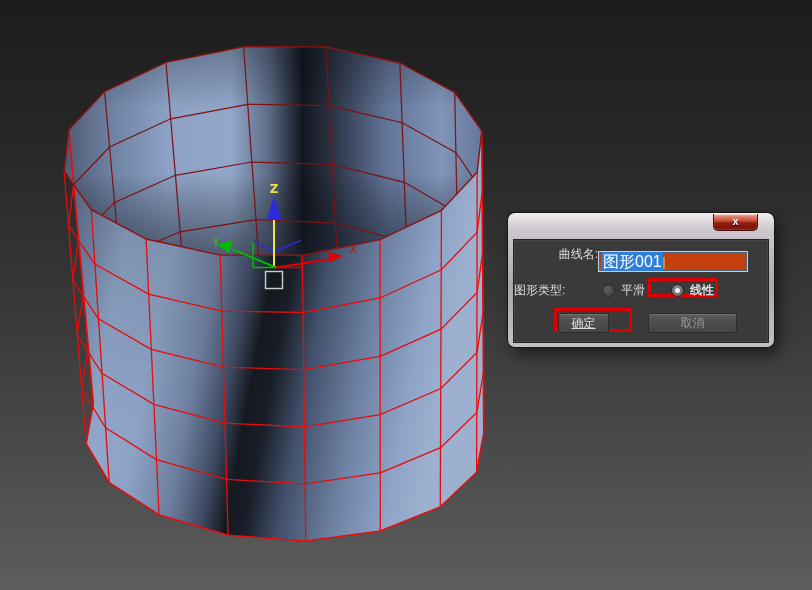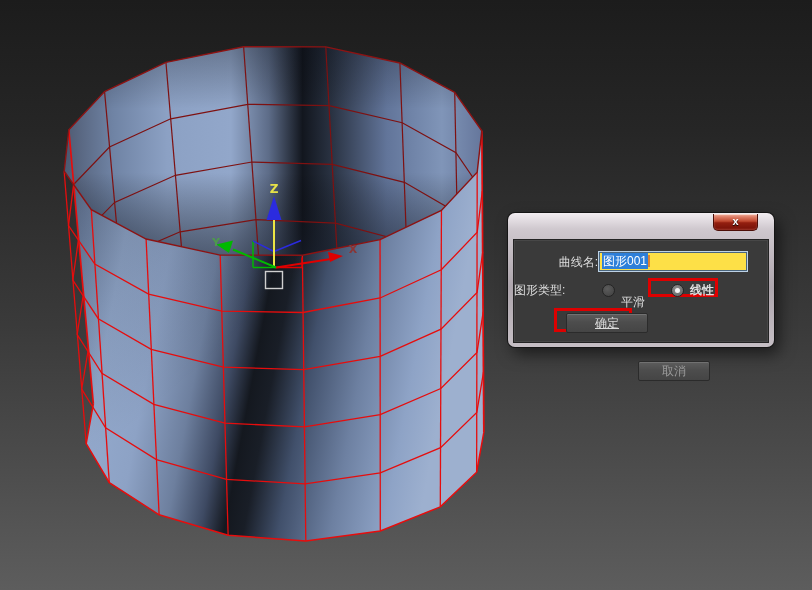--- a/index.html
+++ b/index.html
@@ -35,51 +35,51 @@
     box-shadow:inset 0 1px 0 rgba(255,255,255,0.5), inset 0 0 2px rgba(255,255,255,0.25);
     color:#fff;font-size:11px;font-weight:bold;text-align:center;line-height:15px;
     text-shadow:0 1px 1px #000;cursor:pointer;
   }
   .dlg-panel{
     position:absolute;left:6px;top:27px;width:254px;height:102px;
     background:#3a3a3a;
     box-shadow:inset 0 0 0 1px #474747, 0 0 0 1px #232323;
   }
   .dlg-panel .lbl{position:absolute;font-size:12px;color:#dedede;white-space:nowrap;}
-  .lbl-curve{left:0;top:12px;width:84px;text-align:right;line-height:20px;}
+  .lbl-curve{left:0;top:4px;width:84px;text-align:right;line-height:20px;}
   .lbl-type{left:0;top:43px;width:84px;text-align:left;line-height:15px;}
-  .lbl-smooth{left:107px;top:43px;line-height:15px;margin-top:12px;}
+  .lbl-smooth{left:107px;top:43px;line-height:15px;}
   .lbl-linear{left:176px;top:43px;line-height:15px;font-weight:bold;}
   .txt-input{
     position:absolute;left:84px;top:11px;width:150px;height:21px;
-    background:#fde047;border:1px solid #bdd2e6;
+    background:#c2410c;border:1px solid #bdd2e6;
     box-shadow:inset 0 0 0 1px #4a657d;
-    font-size:12px;line-height:19px;color:#ddd;padding-left:3px;white-space:nowrap;overflow:hidden;
+    font-size:16px;line-height:19px;color:#ddd;padding-left:3px;white-space:nowrap;overflow:hidden;
   }
   .txt-sel{background:#2e7fd9;color:#ffffff;padding:1px 1px;}
   .txt-caret{display:inline-block;width:2px;height:12px;background:#e0822e;vertical-align:-2px;}
   .radio{
     position:absolute;width:13px;height:13px;border-radius:50%;
     border:1px solid #242424;
     background:radial-gradient(circle at 40% 35%,#5c5c5c,#3f3f3f);
   }
   .radio-smooth{left:88px;top:44px;}
   .radio-linear{left:157px;top:44px;background:radial-gradient(circle at 40% 35%,#8f8f8f,#5d5d5d);}
   .radio-dot{position:absolute;left:3px;top:3px;width:5px;height:5px;border-radius:50%;background:#f2f2f2;}
   .ann-box{position:absolute;border:3px solid #de0000;}
   .ann-linear{left:134px;top:38px;width:70px;height:19px;}
   .ann-ok{left:40px;top:68px;width:78px;height:24px;}
   .btn{
     position:absolute;height:20px;border:1px solid #2b2b2b;border-radius:2px;
     background:linear-gradient(180deg,#5d5d5d 0%,#4d4d4d 45%,#454545 100%);
     box-shadow:inset 0 1px 0 #717171;
     font-size:12px;text-align:center;line-height:18px;cursor:pointer;
   }
-  .btn-ok{left:52px;top:73px;width:82px;color:#dcdcdc;text-decoration:underline;}
-  .btn-cancel{left:124px;top:73px;width:72px;color:#9b9b9b;margin-top:48px;}
+  .btn-ok{left:44px;top:73px;width:51px;color:#dcdcdc;text-decoration:underline;}
+  .btn-cancel{left:134px;top:73px;width:89px;color:#9b9b9b;}
 </style>
 </head>
 <body>
 
 <div class="screen">
 
   <div class="viewport">
     <svg id="scene" width="812" height="590">
         <defs>
           <linearGradient id="gInner" gradientUnits="userSpaceOnUse" x1="62" y1="150" x2="484" y2="150">

